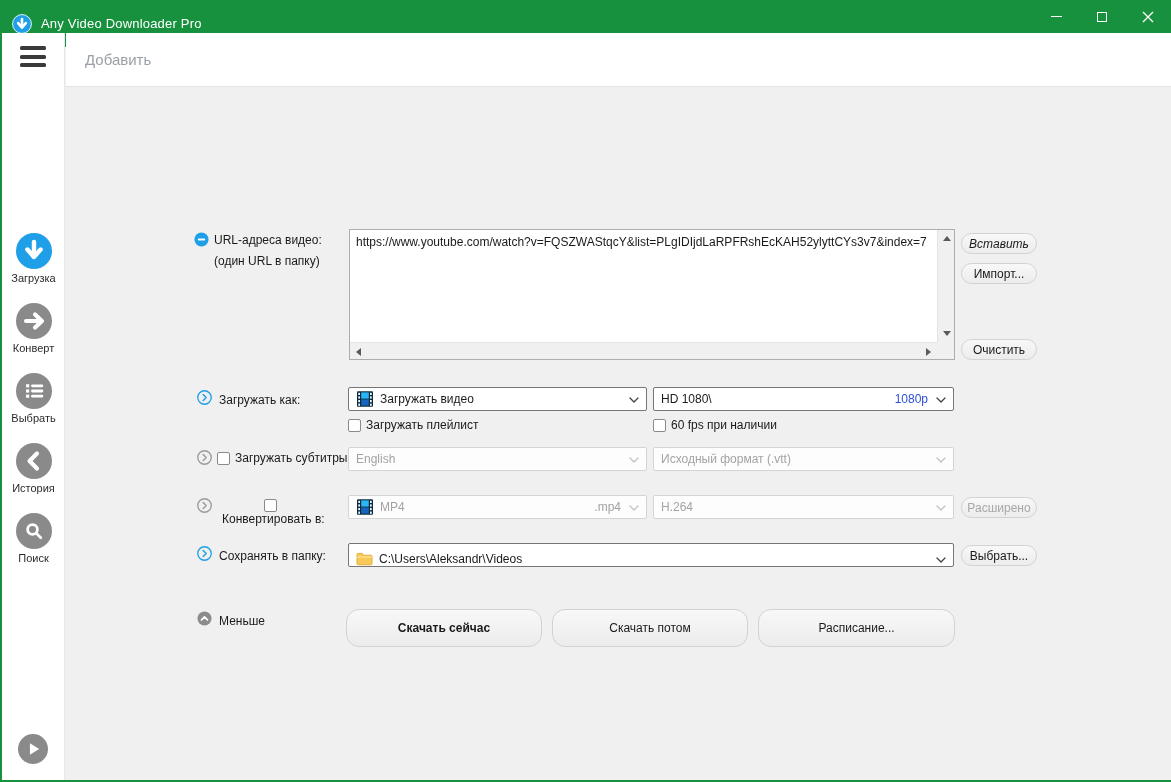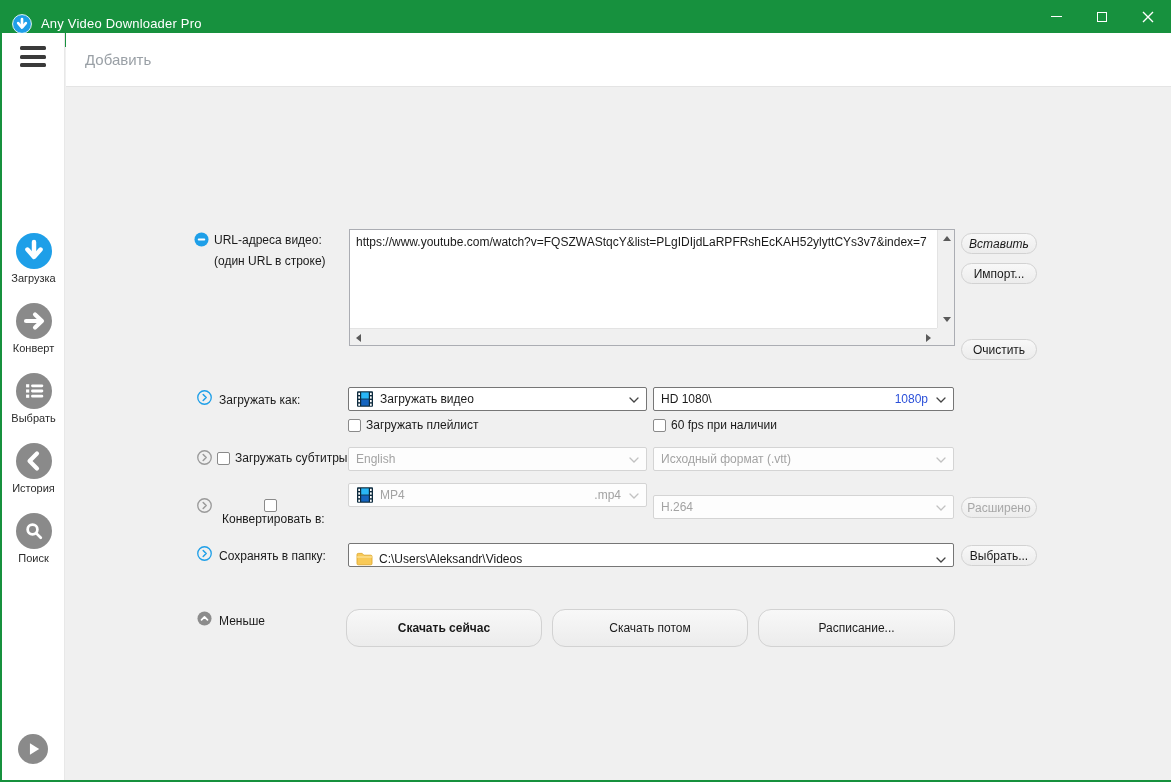--- a/index.html
+++ b/index.html
@@ -29,21 +29,21 @@
   
   .main-header { position:absolute; left:64px; top:33px; width:1105px; height:54px; background:#ffffff;
                  border-bottom:1px solid #e4e4e4; display:flex; align-items:center; padding-left:19px; }
   .main-header .tab { color:#9aa0a6; font-size:15px; }
   .content { position:absolute; left:64px; top:87px; width:1105px; height:693px; background:#f0f0f0; }
 
   .form-label { position:absolute; font-size:12px; color:#1a1a1a; white-space:nowrap; }
   .row-icon { position:absolute; width:15px; height:15px; }
 
   
-  .urlbox { position:absolute; left:283px; top:142px; width:606px; height:117px; background:#ffffff;
+  .urlbox { position:absolute; left:283px; top:142px; width:606px; height:131px; background:#ffffff;
             border:1px solid #abadb3; }
   .urlbox .urltext { position:absolute; left:6px; top:5px; right:22px; font-size:12px; color:#1a1a1a;
                      white-space:nowrap; overflow:hidden; }
   .sb-v { position:absolute; top:0; right:0; bottom:17px; width:17px; background:#f0f0f0; border-left:1px solid #e3e3e3; }
   .sb-h { position:absolute; left:0; right:17px; bottom:0; height:17px; background:#f0f0f0; border-top:1px solid #e3e3e3; }
   .sb-corner { position:absolute; right:0; bottom:0; width:17px; height:17px; background:#f0f0f0; }
   .sb-btn { position:absolute; width:17px; height:17px; display:flex; align-items:center; justify-content:center; }
 
   
   .pill-btn { position:absolute; height:21px; width:76px; border-radius:11px;
@@ -166,21 +166,21 @@
 
   <div class="content">
 
     <span class="row-icon" style="left:128px; top:145px;">
       <svg width="15" height="15" viewBox="0 0 16 16">
           <circle cx="8" cy="8" r="7.5" fill="#1E9FE8"></circle>
           <rect x="4" y="7" width="8" height="2" rx="1" fill="#fff"></rect>
         </svg>
     </span>
     <span class="form-label" style="left:148px; top:146px;">URL-адреса видео:</span>
-    <span class="form-label" style="left:148px; top:167px;">(один URL в строке)</span>
+    <span class="form-label" style="left:148px; top:167px;">(один URL в папку)</span>
 
     <div class="urlbox">
       <div class="urltext">https://www.youtube.com/watch?v=FQSZWAStqcY&amp;list=PLgIDIjdLaRPFRshEcKAH52ylyttCYs3v7&amp;index=7</div>
       <div class="sb-v">
         <div class="sb-btn" style="top:0;">
           <svg width="8" height="5" viewBox="0 0 8 5">
               <path d="M0 5 L4 0 L8 5 Z" fill="#5a5a5a"></path>
             </svg>
         </div>
         <div class="sb-btn" style="bottom:0;">
@@ -285,21 +285,21 @@
     <span class="row-icon" style="left:131px; top:411px;">
       <svg width="15" height="15" viewBox="0 0 16 16">
           <circle cx="8" cy="8" r="7.2" fill="none" stroke="#9a9a9a" stroke-width="1.4"></circle>
           <path d="M6.6 4.8 L9.8 8 L6.6 11.2" fill="none" stroke="#9a9a9a" stroke-width="1.6" stroke-linecap="round" stroke-linejoin="round"></path>
         </svg>
     </span>
     <div class="cb-row" style="left:151px; top:412px;flex-direction:column;">
       <span class="cb"></span>
       <span class="cb-lbl">Конвертировать в:</span>
     </div>
-    <div class="combo disabled" style="left:282px; top:396px; width:299px;">
+    <div class="combo disabled" style="left:282px; top:408px; width:299px;">
       <span class="micon">
         <svg width="18" height="18" viewBox="0 0 18 18">
           <rect x="1" y="1.2" width="16" height="15.6" fill="#0d2b3e" rx="1"></rect>
           <rect x="5.2" y="2.4" width="7.6" height="6.2" fill="#29b6f6"></rect>
           <rect x="5.2" y="9.4" width="7.6" height="6.2" fill="#1565c0"></rect>
           <rect x="2.3" y="2.8" width="1.7" height="2.2" fill="#fff"></rect>
             <rect x="2.3" y="6.4" width="1.7" height="2.2" fill="#fff"></rect>
             <rect x="2.3" y="10" width="1.7" height="2.2" fill="#fff"></rect>
             <rect x="2.3" y="13.6" width="1.7" height="2.2" fill="#fff"></rect>
           <rect x="14" y="2.8" width="1.7" height="2.2" fill="#fff"></rect>

